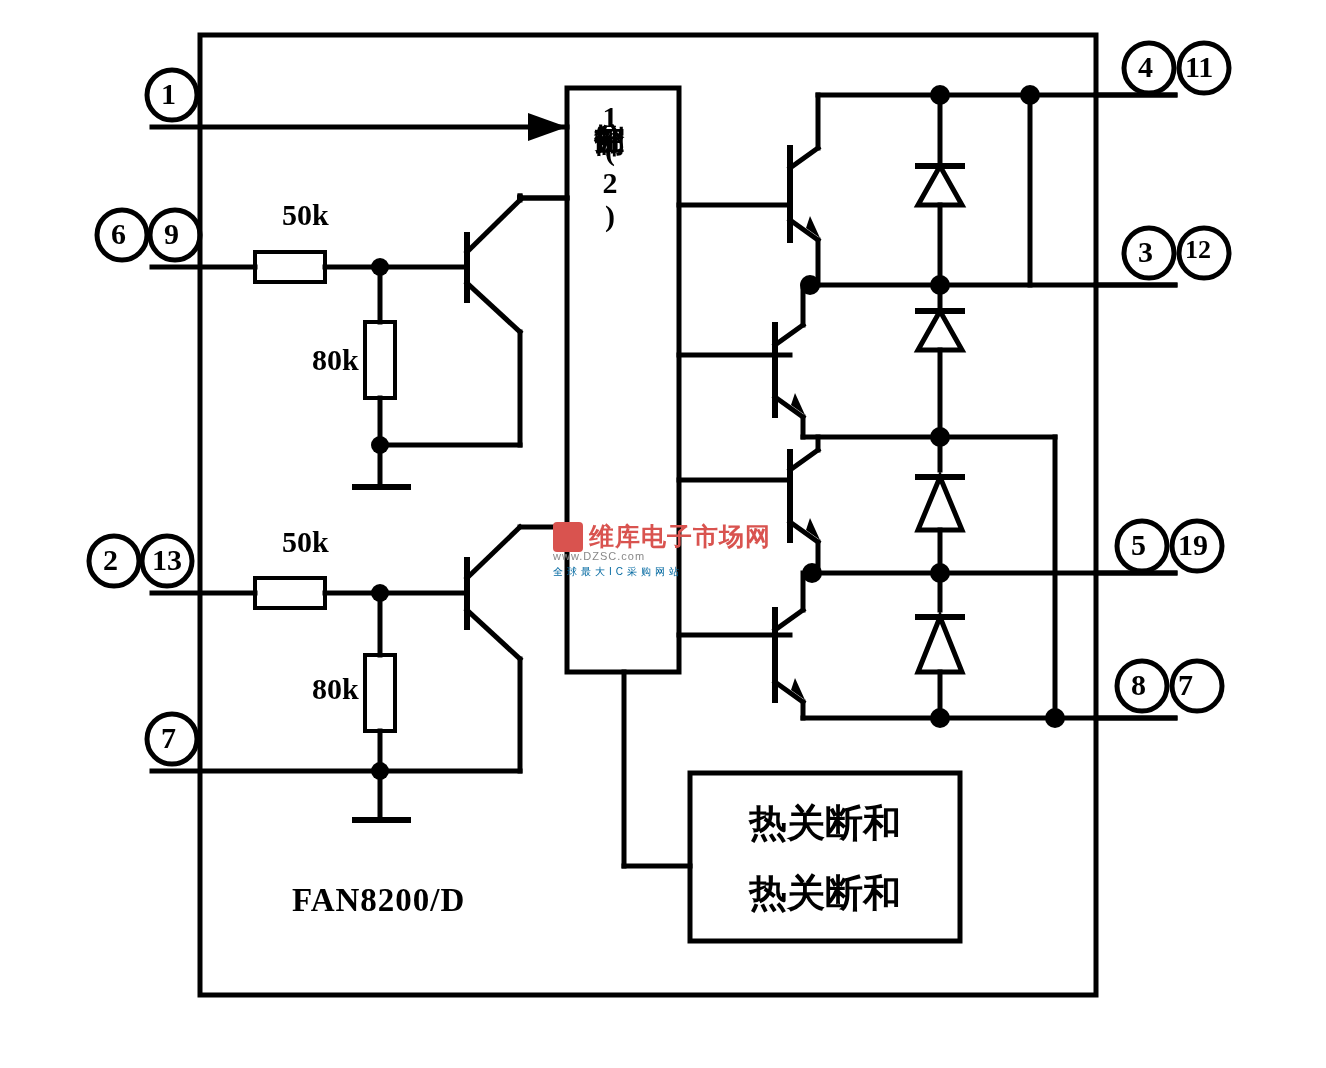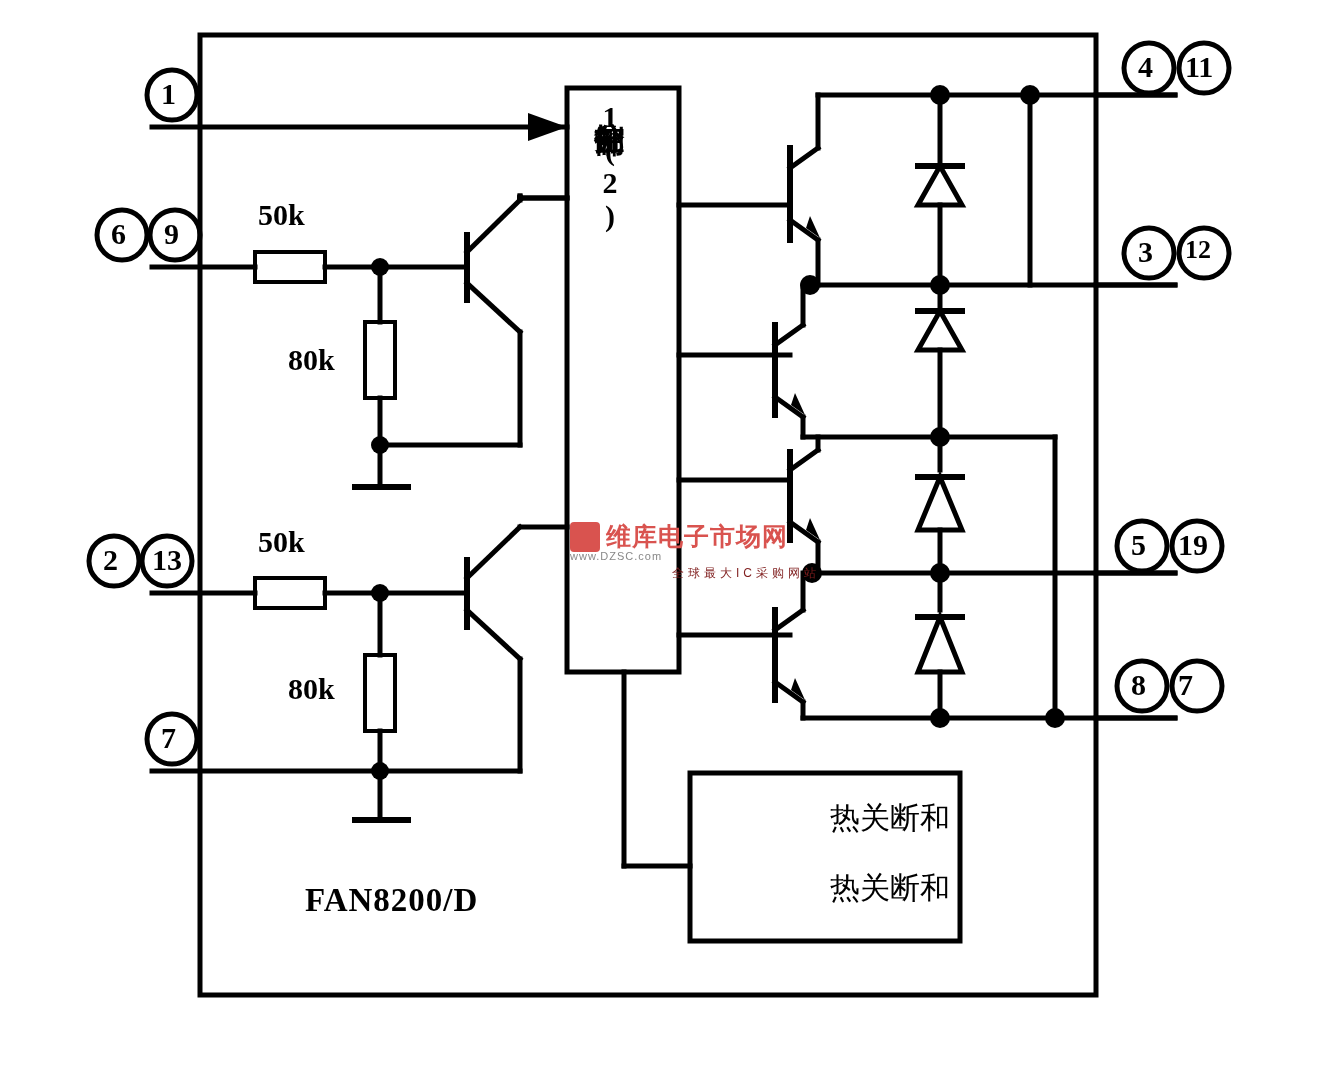--- a/index.html
+++ b/index.html
@@ -1,28 +1,28 @@
 <!DOCTYPE html>
 <html><head>
 <meta charset="utf-8">
 <style>
   html,body{margin:0;padding:0;background:#ffffff;}
   body{width:1326px;height:1068px;position:relative;overflow:hidden;
        font-family:"Liberation Serif",serif;color:#000;}
   #diagram{position:absolute;left:0;top:0;width:1326px;height:1068px;}
   .lbl{position:absolute;white-space:nowrap;}
   .pinlabel{font-family:"Liberation Serif",serif;font-weight:bold;}
-  .res-label{font-family:"Liberation Serif",serif;font-weight:bold;font-size:30px;}
+  .res-label{font-family:"Liberation Serif",serif;font-weight:bold;font-size:30px;margin-left:24px;}
   .part-label{font-family:"Liberation Serif",serif;font-weight:bold;font-size:33px;letter-spacing:1px;}
   .cn-vert{font-family:"Liberation Serif",serif;font-weight:bold;font-size:30px;
            writing-mode:vertical-rl;text-orientation:upright;line-height:1.12;}
-  .cn-block{font-family:"Liberation Serif",serif;font-weight:normal;font-size:30px;line-height:1.5;text-align:right;}
-  .wm{position:absolute;left:570px;top:520px;width:250px;height:62px;}
+  .cn-block{font-family:"Liberation Serif",serif;font-weight:bold;font-size:38px;line-height:1.5;text-align:center;}
+  .wm{position:absolute;left:553px;top:520px;width:250px;height:62px;}
   .wm-main{font-family:"Liberation Sans",sans-serif;font-size:25px;font-weight:bold;color:#d9534f;letter-spacing:1px;}
-  .wm-sub{font-family:"Liberation Sans",sans-serif;font-size:12px;color:#7f1d1d;letter-spacing:4px;text-align:right;}
+  .wm-sub{font-family:"Liberation Sans",sans-serif;font-size:10px;color:#0369a1;letter-spacing:4px;}
   .wm-dot{font-family:"Liberation Sans",sans-serif;font-size:11px;color:#888;letter-spacing:1px;}
 </style>
 </head>
 <body>
 
 <div id="diagram">
 
   <svg width="1326" height="1068" viewBox="0 0 1326 1068">
     <g fill="none" stroke="#000" stroke-width="5" stroke-linecap="square">
 
@@ -215,21 +215,21 @@
   <div class="lbl res-label" style="left:288px;top:672px;">80k</div>
 
   
   <div class="lbl cn-vert" style="left:593px;top:100px;height:560px;">控制部分1(2)</div>
 
   
   <div class="lbl cn-block" style="left:700px;top:795px;width:250px;">热关断和</div>
   <div class="lbl cn-block" style="left:700px;top:865px;width:250px;">热关断和</div>
 
   
-  <div class="lbl part-label" style="left:305px;top:882px;">FAN8200/D</div>
+  <div class="lbl part-label" style="left:292px;top:882px;">FAN8200/D</div>
 
   
   <div class="wm">
     <div style="display:flex;align-items:center;">
       <div style="width:30px;height:30px;border-radius:4px;background:#d9534f;margin-right:6px;"></div>
       <div class="wm-main">维库电子市场网</div>
     </div>
     <div class="wm-dot" style="text-align:left;margin-top:-3px;">www.DZSC.com</div>
     <div class="wm-sub" style="margin-top:3px;">全球最大IC采购网站</div>
   </div>

